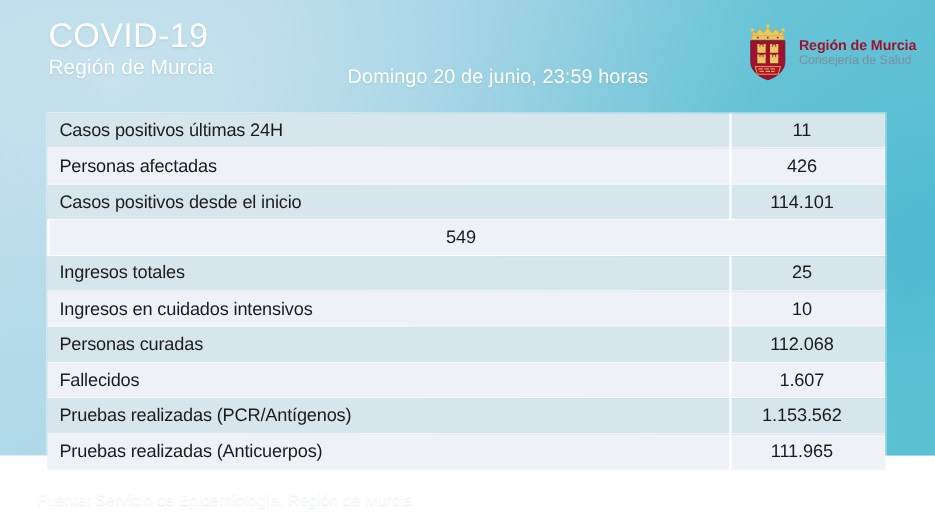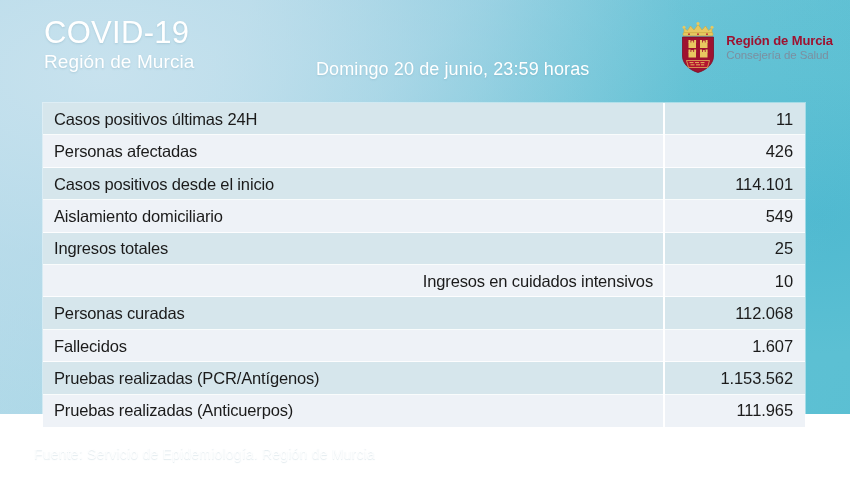--- a/index.html
+++ b/index.html
@@ -135,31 +135,30 @@
   .cell-label {
     width: 620px;
     padding-left: 11px;
     box-sizing: border-box;
     font-size: 16.5px;
     color: #1b1b1b;
     letter-spacing: -0.15px;
     white-space: nowrap;
   }
   .cell-label.indent {
-    text-align: right;
     padding-right: 10px;
   }
   .divider {
     width: 2px;
     align-self: stretch;
     background: #ffffff;
   }
   .cell-value {
     flex: 1;
-    text-align: right;
+    text-align: center;
     padding-right: 12px;
     box-sizing: border-box;
     font-size: 16.5px;
     color: #1b1b1b;
     letter-spacing: -0.1px;
     white-space: nowrap;
   }
 
   
   .footer {
@@ -265,21 +264,20 @@
       <div class="cell-value">426</div>
     </div>
 
     <div class="row odd">
       <div class="cell-label">Casos positivos desde el inicio</div>
       <div class="divider"></div>
       <div class="cell-value">114.101</div>
     </div>
 
     <div class="row even">
-      <div class="cell-label">Aislamiento domiciliario</div>
       <div class="divider"></div>
       <div class="cell-value">549</div>
     </div>
 
     <div class="row odd">
       <div class="cell-label">Ingresos totales</div>
       <div class="divider"></div>
       <div class="cell-value">25</div>
     </div>
 

